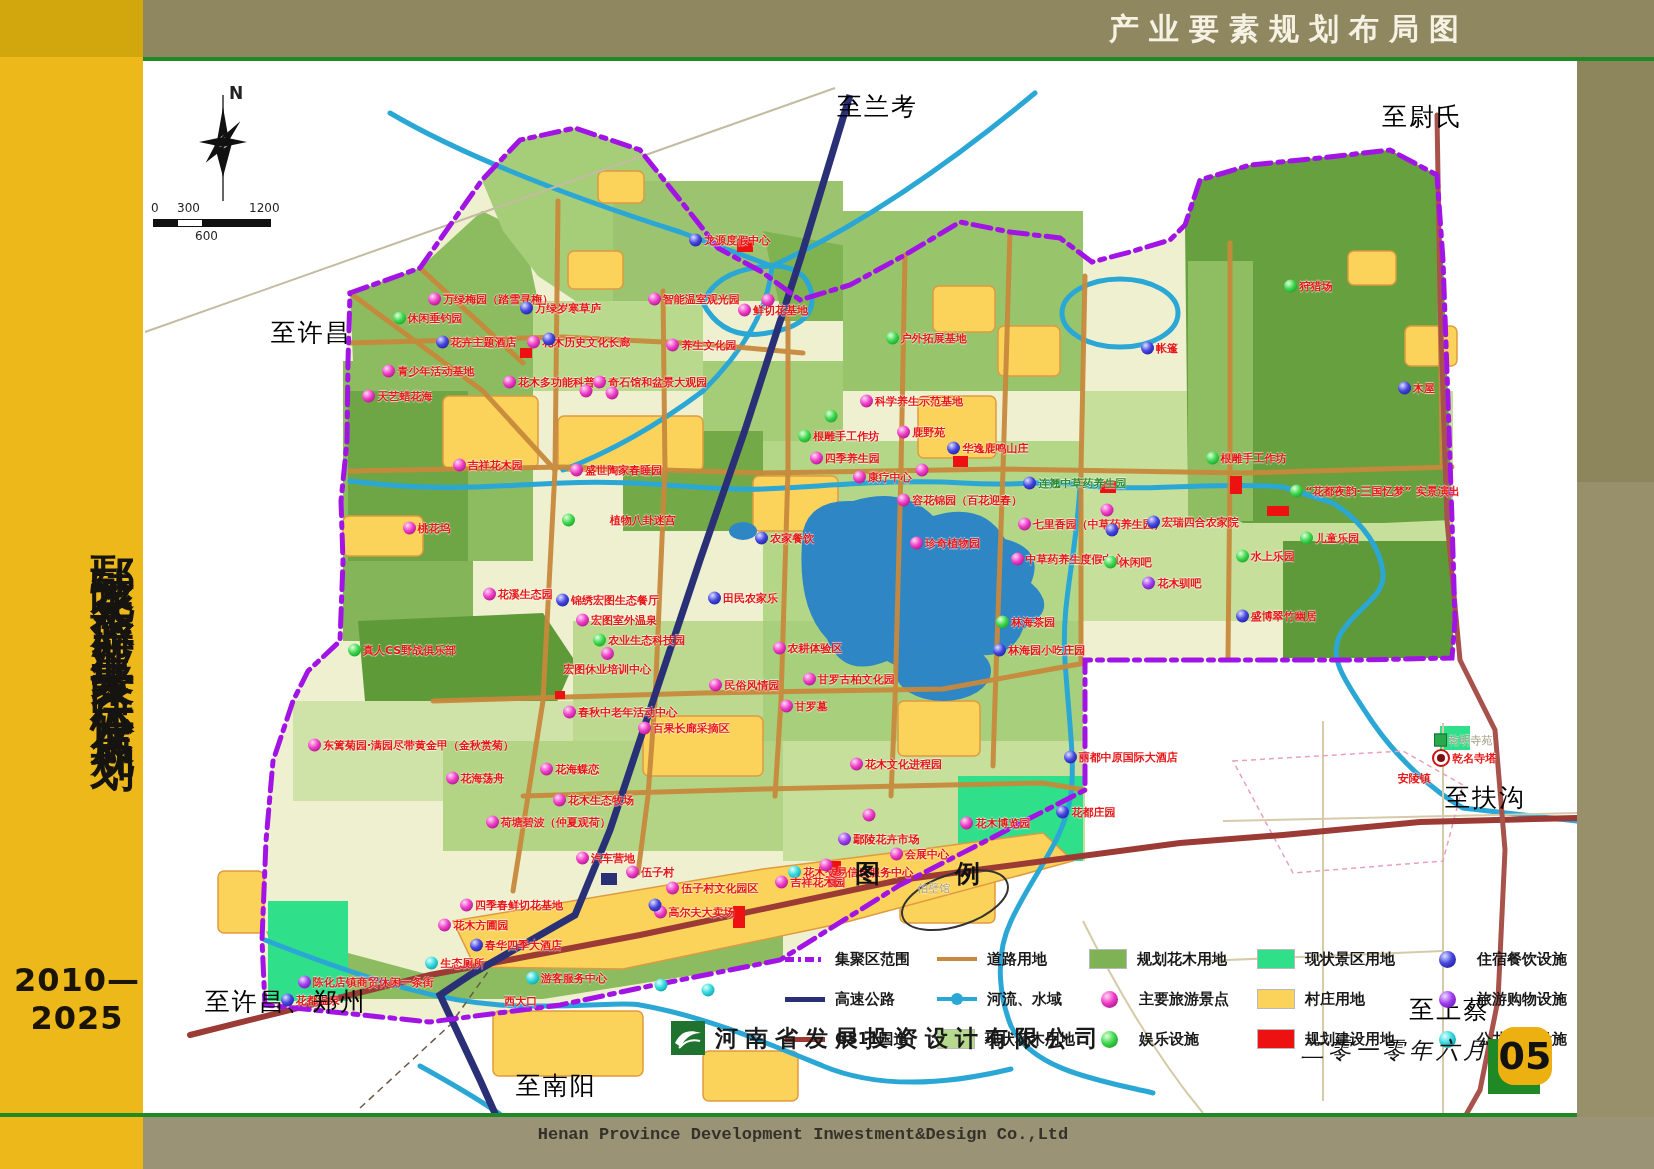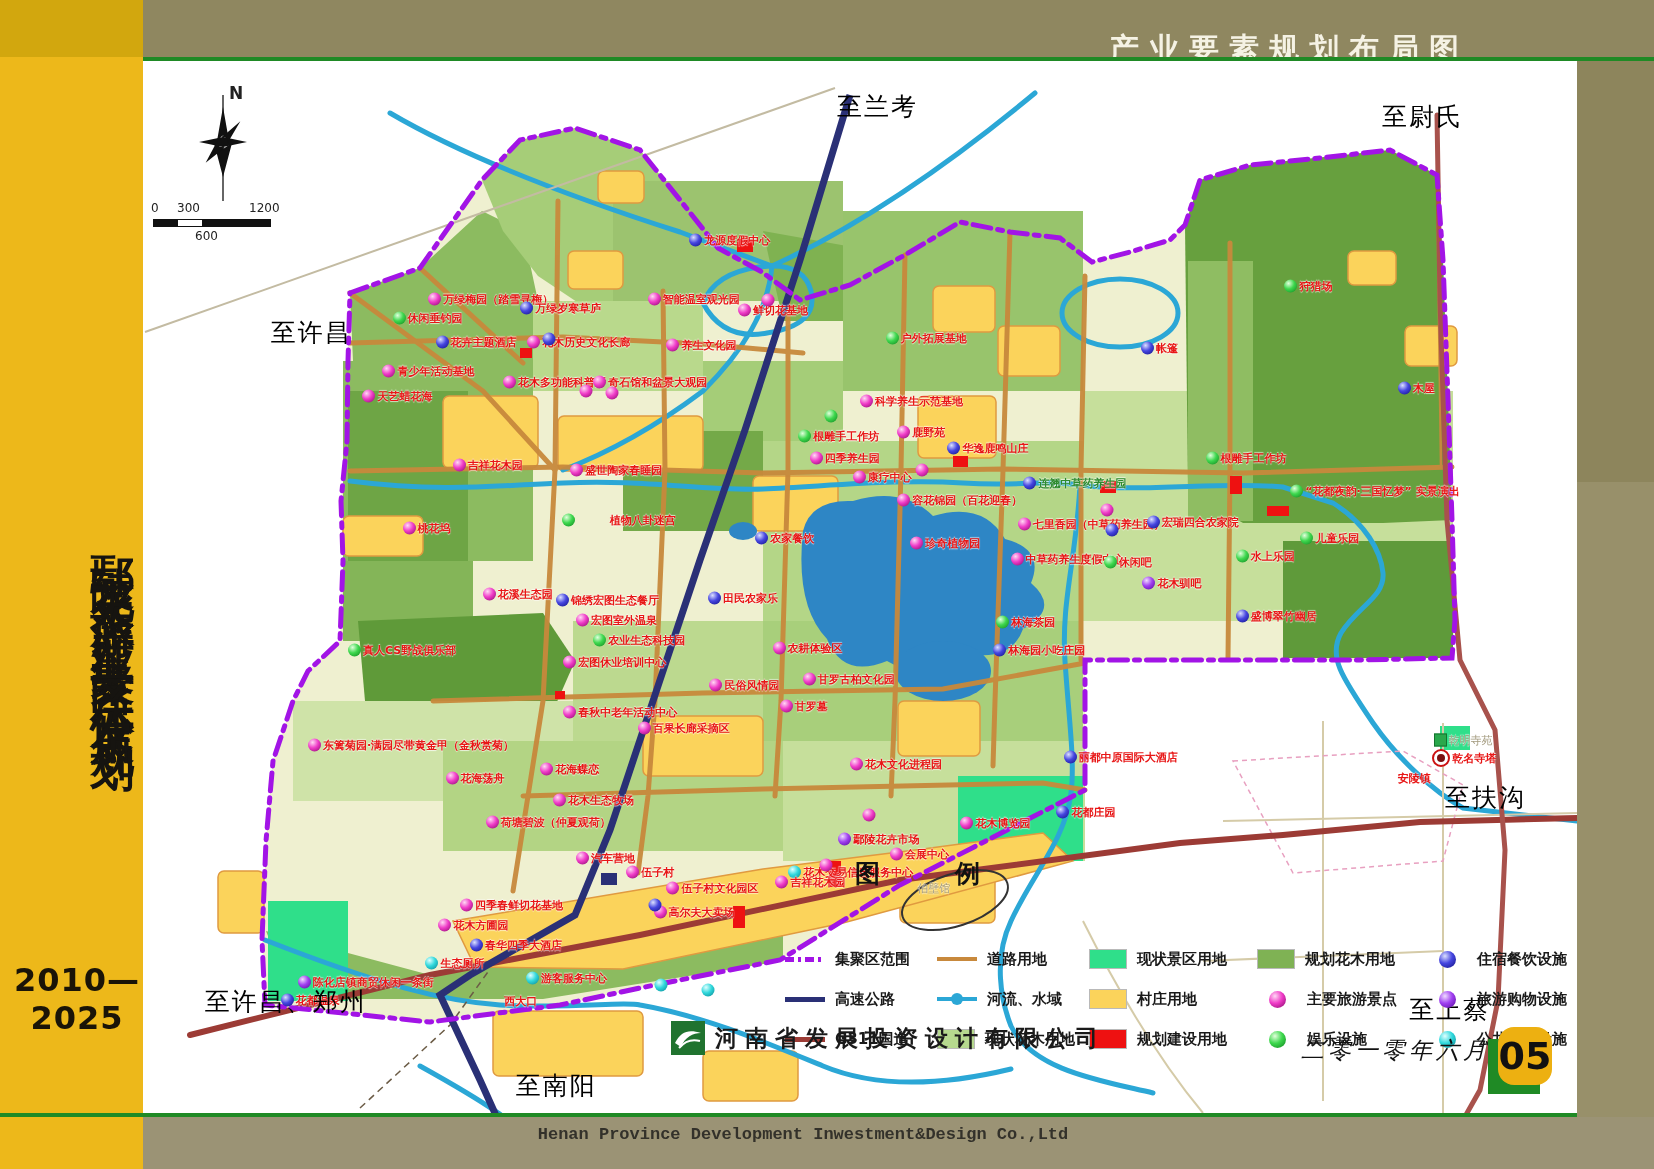--- a/index.html
+++ b/index.html
@@ -1,21 +1,21 @@
 <!DOCTYPE html>
 <html><head>
 <meta charset="utf-8">
 <style>
   html,body{margin:0;padding:0;background:#777;}
   .page{position:relative;width:1654px;height:1169px;background:#fff;overflow:hidden;
         font-family:"DejaVu Sans","Liberation Sans",sans-serif;}
   
   .header{position:absolute;left:143px;top:0;width:1511px;height:57px;background:#8f8760;}
   .header-title{position:absolute;right:185px;top:0;height:57px;line-height:57px;
-        color:#f5f2e4;font-size:30px;font-weight:bold;letter-spacing:10px;margin-top:20px;}
+        color:#f5f2e4;font-size:30px;font-weight:bold;letter-spacing:10px;}
   .corner-gold{position:absolute;left:0;top:0;width:143px;height:57px;background:#d2a70e;}
   .topline{position:absolute;left:143px;top:57px;width:1511px;height:4px;background:#1f8a25;}
   .sidebar{position:absolute;left:0;top:57px;width:143px;height:1112px;background:#edb81a;}
   .sidebar-title{position:absolute;left:0;top:150px;width:143px;height:830px;
         writing-mode:vertical-rl;text-orientation:upright;margin:0 auto;
         font-size:44px;font-weight:bold;color:#161410;letter-spacing:12px;
         display:flex;justify-content:center;}
   .sidebar-period{position:absolute;left:0;bottom:132px;width:154px;text-align:center;
         font-size:32px;font-weight:bold;color:#1a1407;letter-spacing:1px;}
   .page-white{position:absolute;left:143px;top:61px;width:1434px;height:1052px;background:#ffffff;}
@@ -431,21 +431,21 @@
           <span class="mtext">宏图室外温泉</span>
         </div>
         <div class="mlabel" style="left: 39.4%; top: 51%;">
           <span class="sphere sp-blue"></span>
           <span class="mtext">田民农家乐</span>
         </div>
         <div class="mlabel" style="left: 31.4%; top: 55%;">
           <span class="sphere sp-green"></span>
           <span class="mtext">农业生态科技园</span>
         </div>
-        <div class="mlabel" style="left: 29.3%; top: 57.1%;">
+        <div class="mlabel" style="left: 29.3%; top: 57.1%; flex-direction: column;">
           <span class="sphere sp-magenta"></span>
           <span class="mtext">宏图休业培训中心</span>
         </div>
         <div class="mlabel" style="left: 14.3%; top: 56%;">
           <span class="sphere sp-green"></span>
           <span class="mtext">真人CS野战俱乐部</span>
         </div>
         <div class="mlabel" style="left: 43.9%; top: 55.8%;">
           <span class="sphere sp-magenta"></span>
           <span class="mtext">农耕体验区</span>
@@ -654,48 +654,48 @@
             <span class="sym sym-river"></span>
             <span class="llabel">河流、水域</span>
           </div>
           <div class="litem">
             <span class="sym sym-sw sw-lightgreen"></span>
             <span class="llabel">现状花木用地</span>
           </div>
         </div>
         <div class="lcol">
           <div class="litem">
-            <span class="sym sym-sw sw-scenic"></span>
-            <span class="llabel">现状景区用地</span>
-          </div>
-          <div class="litem">
-            <span class="sym sym-sw sw-village"></span>
-            <span class="llabel">村庄用地</span>
-          </div>
-          <div class="litem">
-            <span class="sym sym-sw sw-red"></span>
-            <span class="llabel">规划建设用地</span>
-          </div>
-        </div>
-        <div class="lcol">
-          <div class="litem">
             <span class="sym sym-sw sw-midgreen"></span>
             <span class="llabel">规划花木用地</span>
           </div>
           <div class="litem">
             <span class="sym">
               <span class="sphere big sp-magenta"></span>
             </span>
             <span class="llabel">主要旅游景点</span>
           </div>
           <div class="litem">
             <span class="sym">
               <span class="sphere big sp-green"></span>
             </span>
             <span class="llabel">娱乐设施</span>
+          </div>
+        </div>
+        <div class="lcol">
+          <div class="litem">
+            <span class="sym sym-sw sw-scenic"></span>
+            <span class="llabel">现状景区用地</span>
+          </div>
+          <div class="litem">
+            <span class="sym sym-sw sw-village"></span>
+            <span class="llabel">村庄用地</span>
+          </div>
+          <div class="litem">
+            <span class="sym sym-sw sw-red"></span>
+            <span class="llabel">规划建设用地</span>
           </div>
         </div>
         <div class="lcol">
           <div class="litem">
             <span class="sym">
               <span class="sphere big sp-blue"></span>
             </span>
             <span class="llabel">住宿餐饮设施</span>
           </div>
           <div class="litem">

